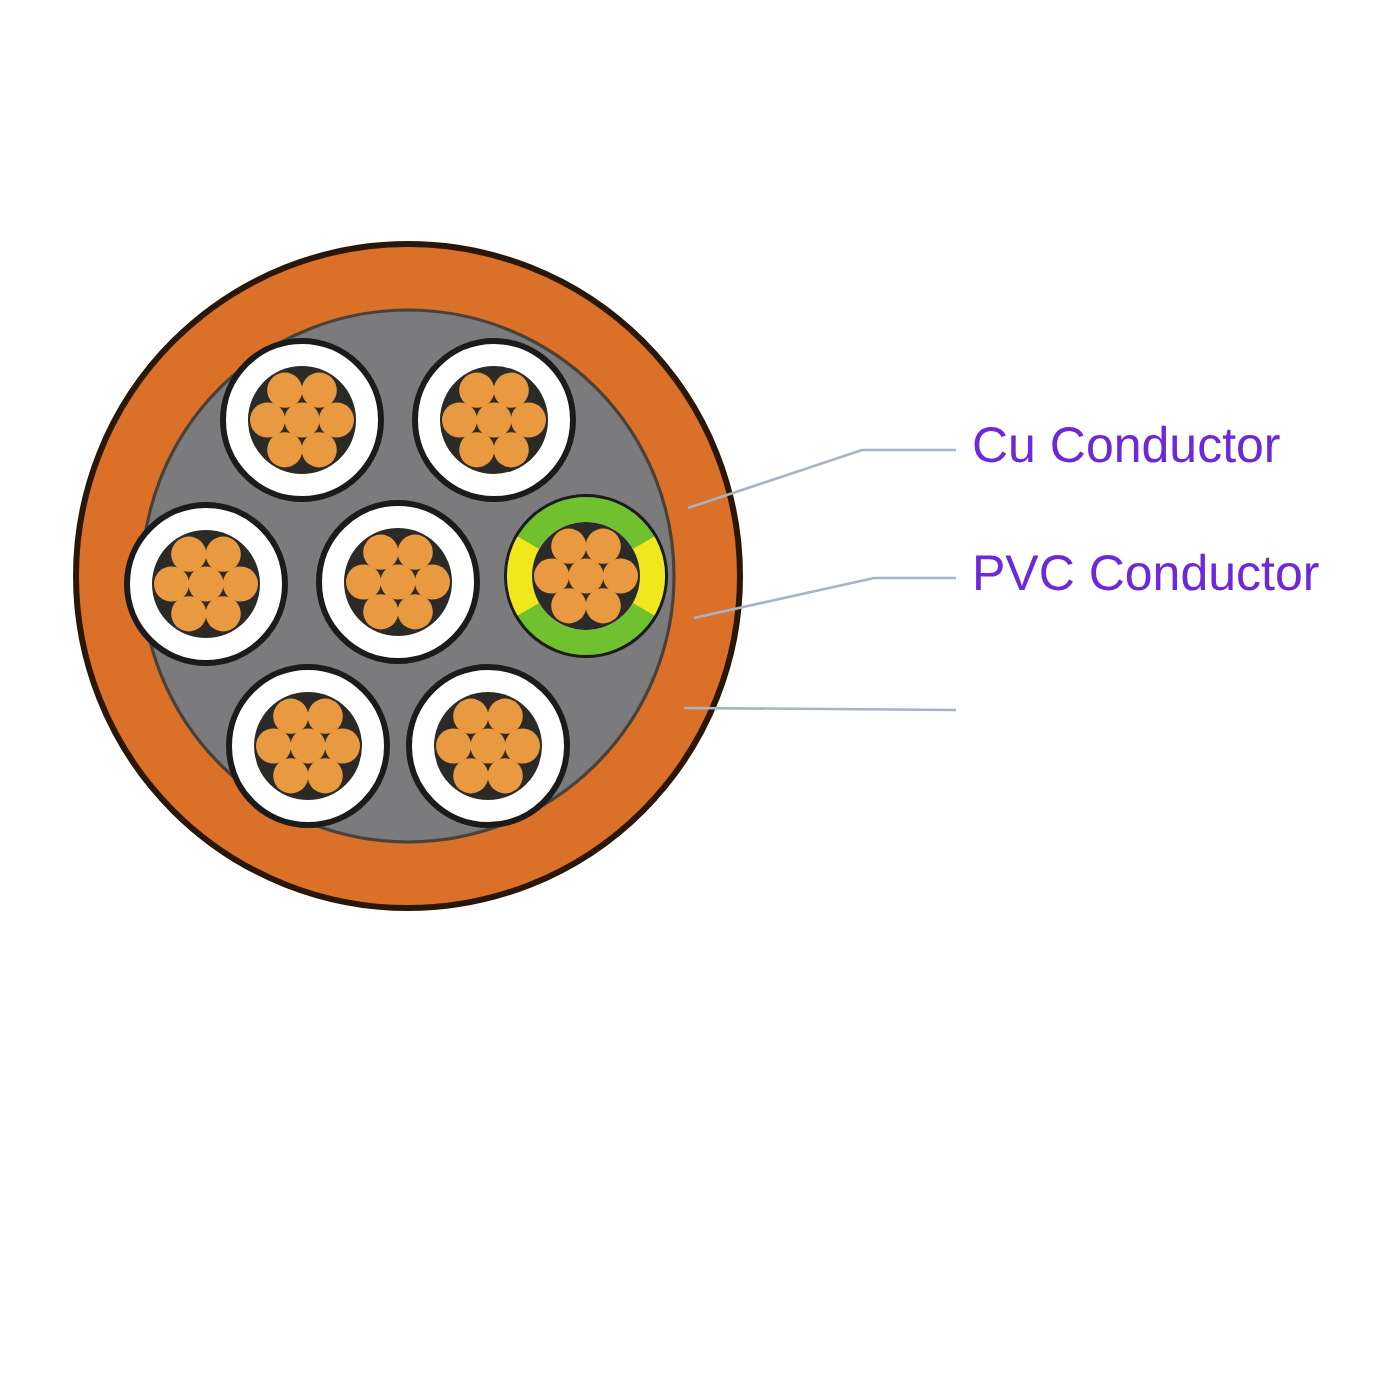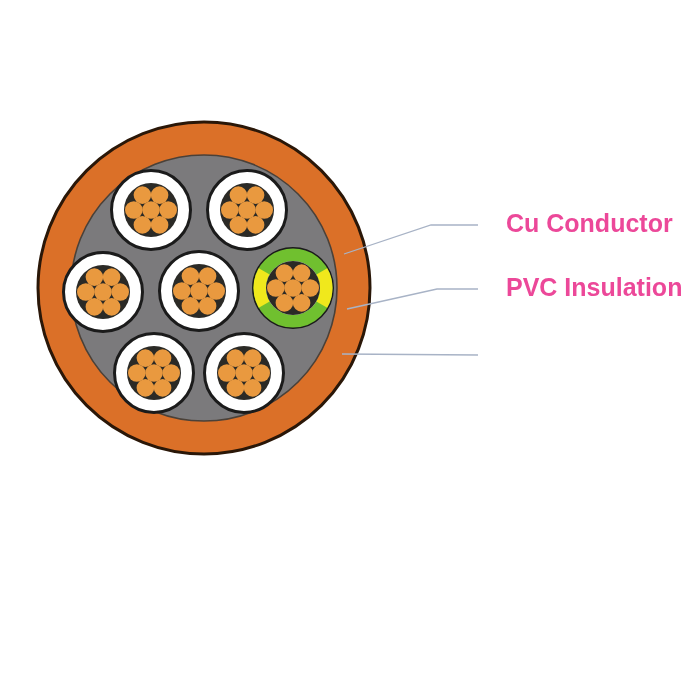--- a/index.html
+++ b/index.html
@@ -15,26 +15,26 @@
     background: #ffffff;
     overflow: hidden;
   }
   #diagram-svg {
     position: absolute;
     left: 0;
     top: 0;
   }
   .callout-label {
     position: absolute;
-    left: 506px;
+    left: 486px;
     height: 30px;
     line-height: 30px;
     font-size: 25px;
-    font-weight: 700;
-    color: #ec4899;
+    font-weight: 400;
+    color: #6d28d9;
     white-space: nowrap;
     letter-spacing: 0px;
   }
   #label-cu-conductor   { top: 208px; }
   #label-pvc-insulation { top: 272px; }
   #label-pvc-sheath     { top: 339px; }
 </style>
 </head>
 <body>
 
@@ -128,14 +128,14 @@
           <circle cx="252.6" cy="358.10436305490765" r="8.8" fill="#e9993f"></circle>
         </g>
       </g>
 
     <polyline fill="none" stroke-width="1.3" stroke="#a8b3c6" points="344,254 431,225 478,225"></polyline>
     <polyline fill="none" stroke-width="1.3" stroke="#a8b3c6" points="347,309 437,289 478,289"></polyline>
     <polyline fill="none" stroke-width="1.3" stroke="#a8b3c6" points="342,354 478,355"></polyline>
   </svg>
 
   <div class="callout-label" id="label-cu-conductor">Cu Conductor</div>
-  <div class="callout-label" id="label-pvc-insulation">PVC Insulation</div>
+  <div class="callout-label" id="label-pvc-insulation">PVC Conductor</div>
 </div>
 
 </body></html>

